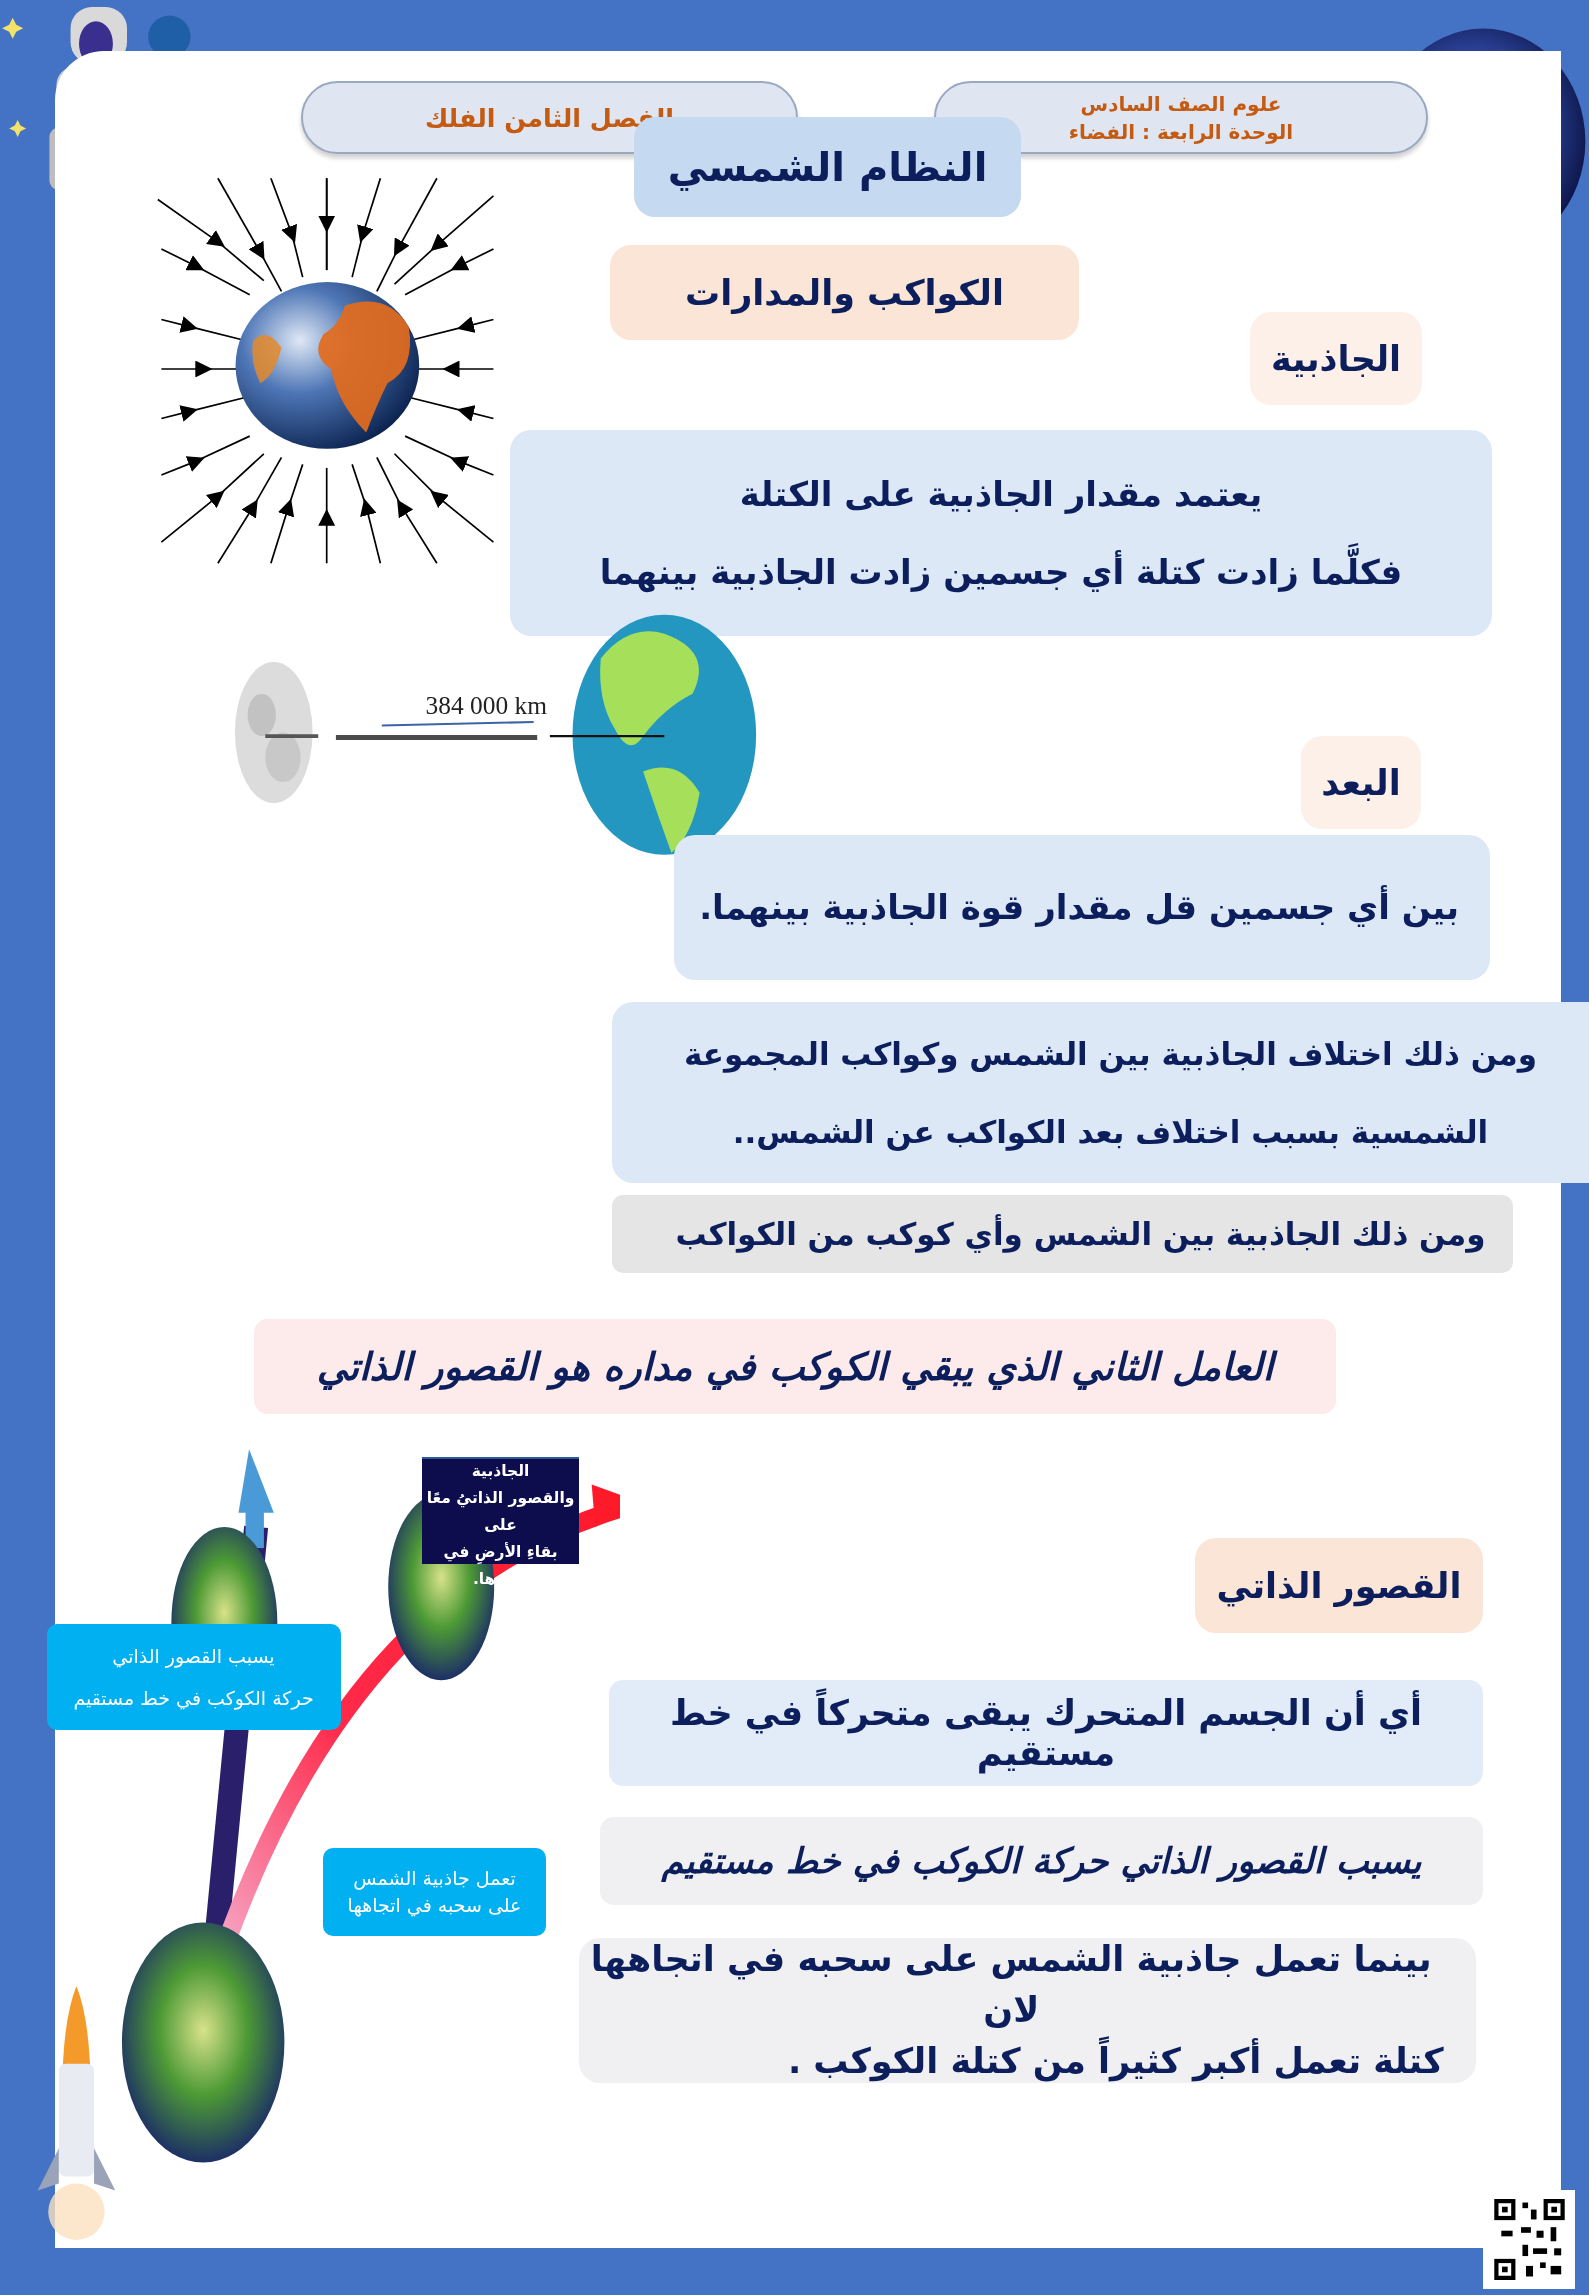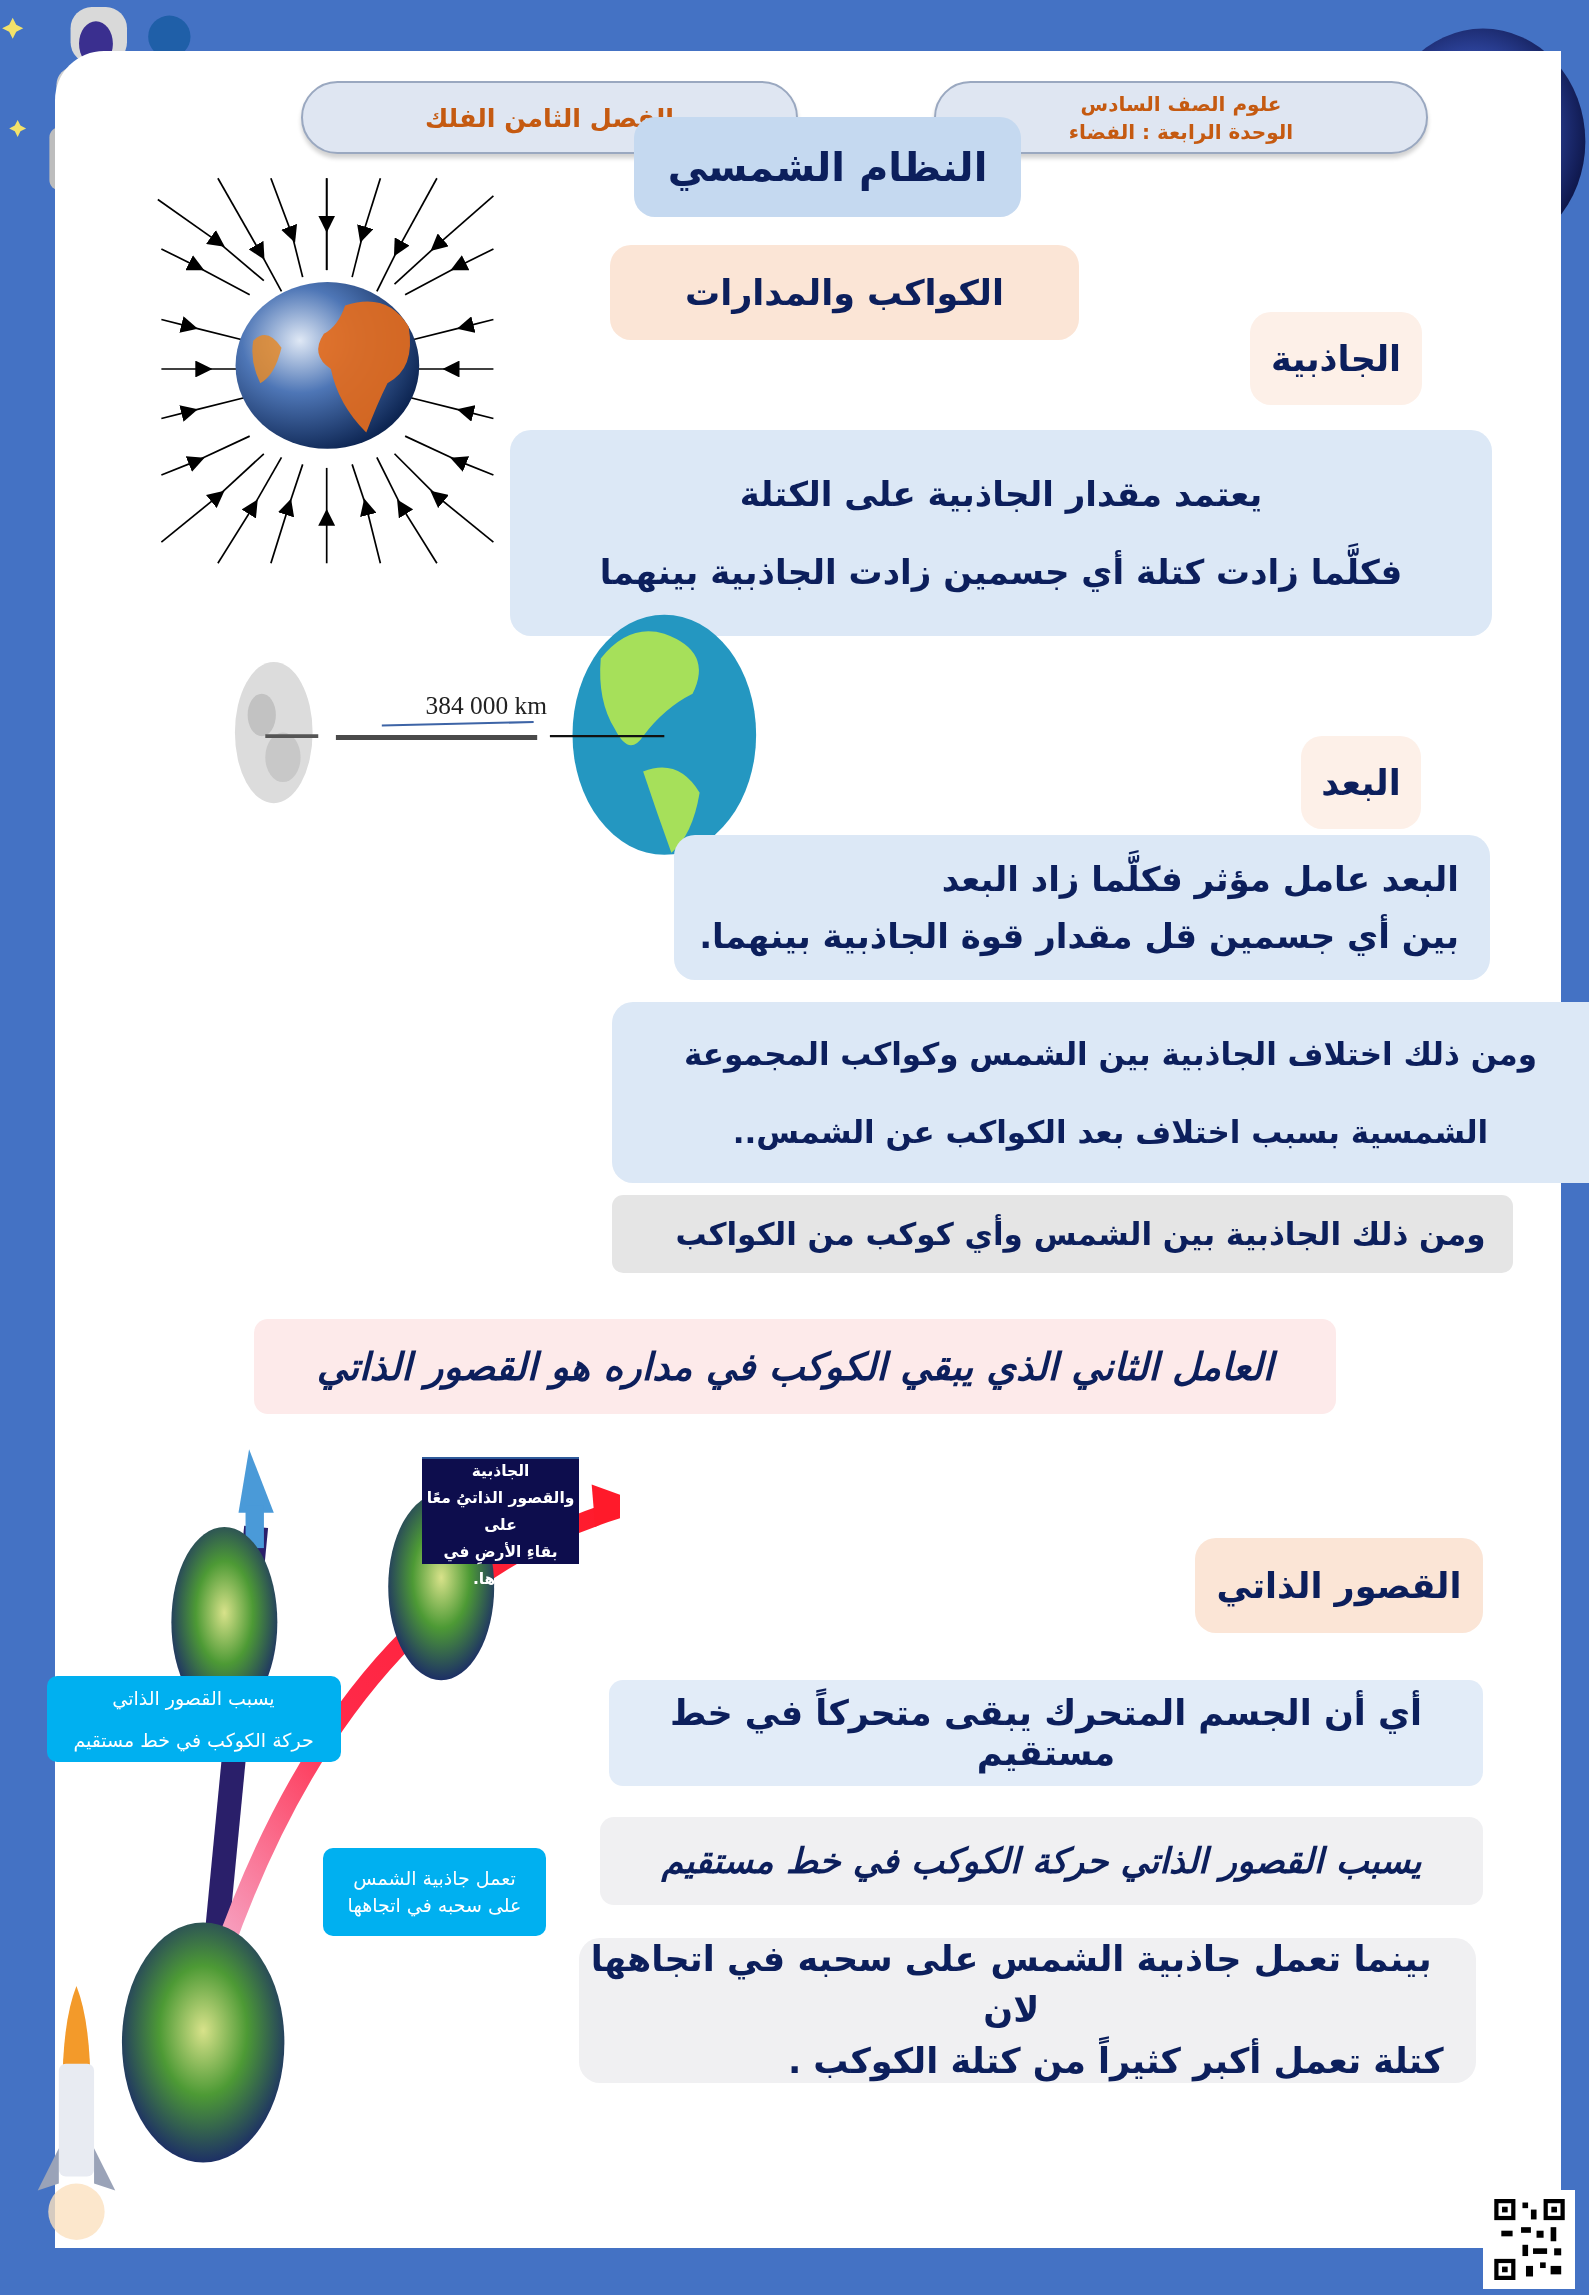--- a/index.html
+++ b/index.html
@@ -199,21 +199,20 @@
     <path d="M620 230 Q670 210 700 260 Q690 320 660 345 Q640 290 620 230z" fill="#a6e05a"></path>
     <line x1="488" y1="180" x2="650" y2="180" stroke="#111" stroke-width="3"></line>
     <text x="312" y="148" font-family="Liberation Serif, serif" font-size="36" fill="#222">384 000 km</text>
   </svg>
 
   <div class="box peach-lt rtl" style="left:1246px;top:685px;width:120px;height:93px;font-size:35px;">
     <span>البعد</span>
   </div>
 
   <div class="box lightblue rtl" style="left:619px;top:784px;width:816px;height:145px;font-size:34px;line-height:57px;align-items:flex-start;padding-right:31px;">
-    <span>البعد عامل مؤثر فكلَّما زاد البعد</span>
     <span>بين أي جسمين قل مقدار قوة الجاذبية بينهما.</span>
   </div>
 
   <div class="box lightblue rtl" style="left:557px;top:951px;width:997px;height:181px;font-size:31px;line-height:78px;">
     <span>ومن ذلك اختلاف الجاذبية بين الشمس وكواكب المجموعة</span>
     <span>الشمسية بسبب اختلاف بعد الكواكب عن الشمس..</span>
   </div>
 
   <div class="box green rtl" style="left:557px;top:1144px;width:901px;height:78px;font-size:31px;border-radius:11.3px;">
     <span>ومن ذلك الجاذبية بين الشمس وأي كوكب من الكواكب</span>
@@ -248,21 +247,21 @@
     <ellipse cx="507" cy="225" rx="75" ry="132" fill="url(#eg3)"></ellipse>
     <ellipse cx="170" cy="870" rx="115" ry="170" fill="url(#eg3)"></ellipse>
   </svg>
 
   <div class="navy-label rtl" style="left:367px;top:1406px;width:157px;height:107px;">
     <span>تعملُ كلُّ منَ الجاذبية</span>
     <span>والقصور الذاتيُ معًا على</span>
     <span>بقاءِ الأرضِ في مدارِها.</span>
   </div>
 
-  <div class="cyan-label rtl" style="left:-8.5px;top:1625px;width:294px;height:86px;gap:15px;">
+  <div class="cyan-label rtl" style="left:-8.5px;top:1573px;width:294px;height:106px;gap:15px;">
     <span>يسبب القصور الذاتي</span>
     <span>حركة الكوكب في خط مستقيم</span>
   </div>
   <div class="cyan-label rtl" style="left:268px;top:1797px;width:223px;height:88px;">
     <span>تعمل جاذبية الشمس</span>
     <span>على سحبه في اتجاهها</span>
   </div>
 
   <div class="box peach rtl" style="left:1140px;top:1487px;width:288px;height:95px;font-size:35px;">
     <span>القصور الذاتي</span>

